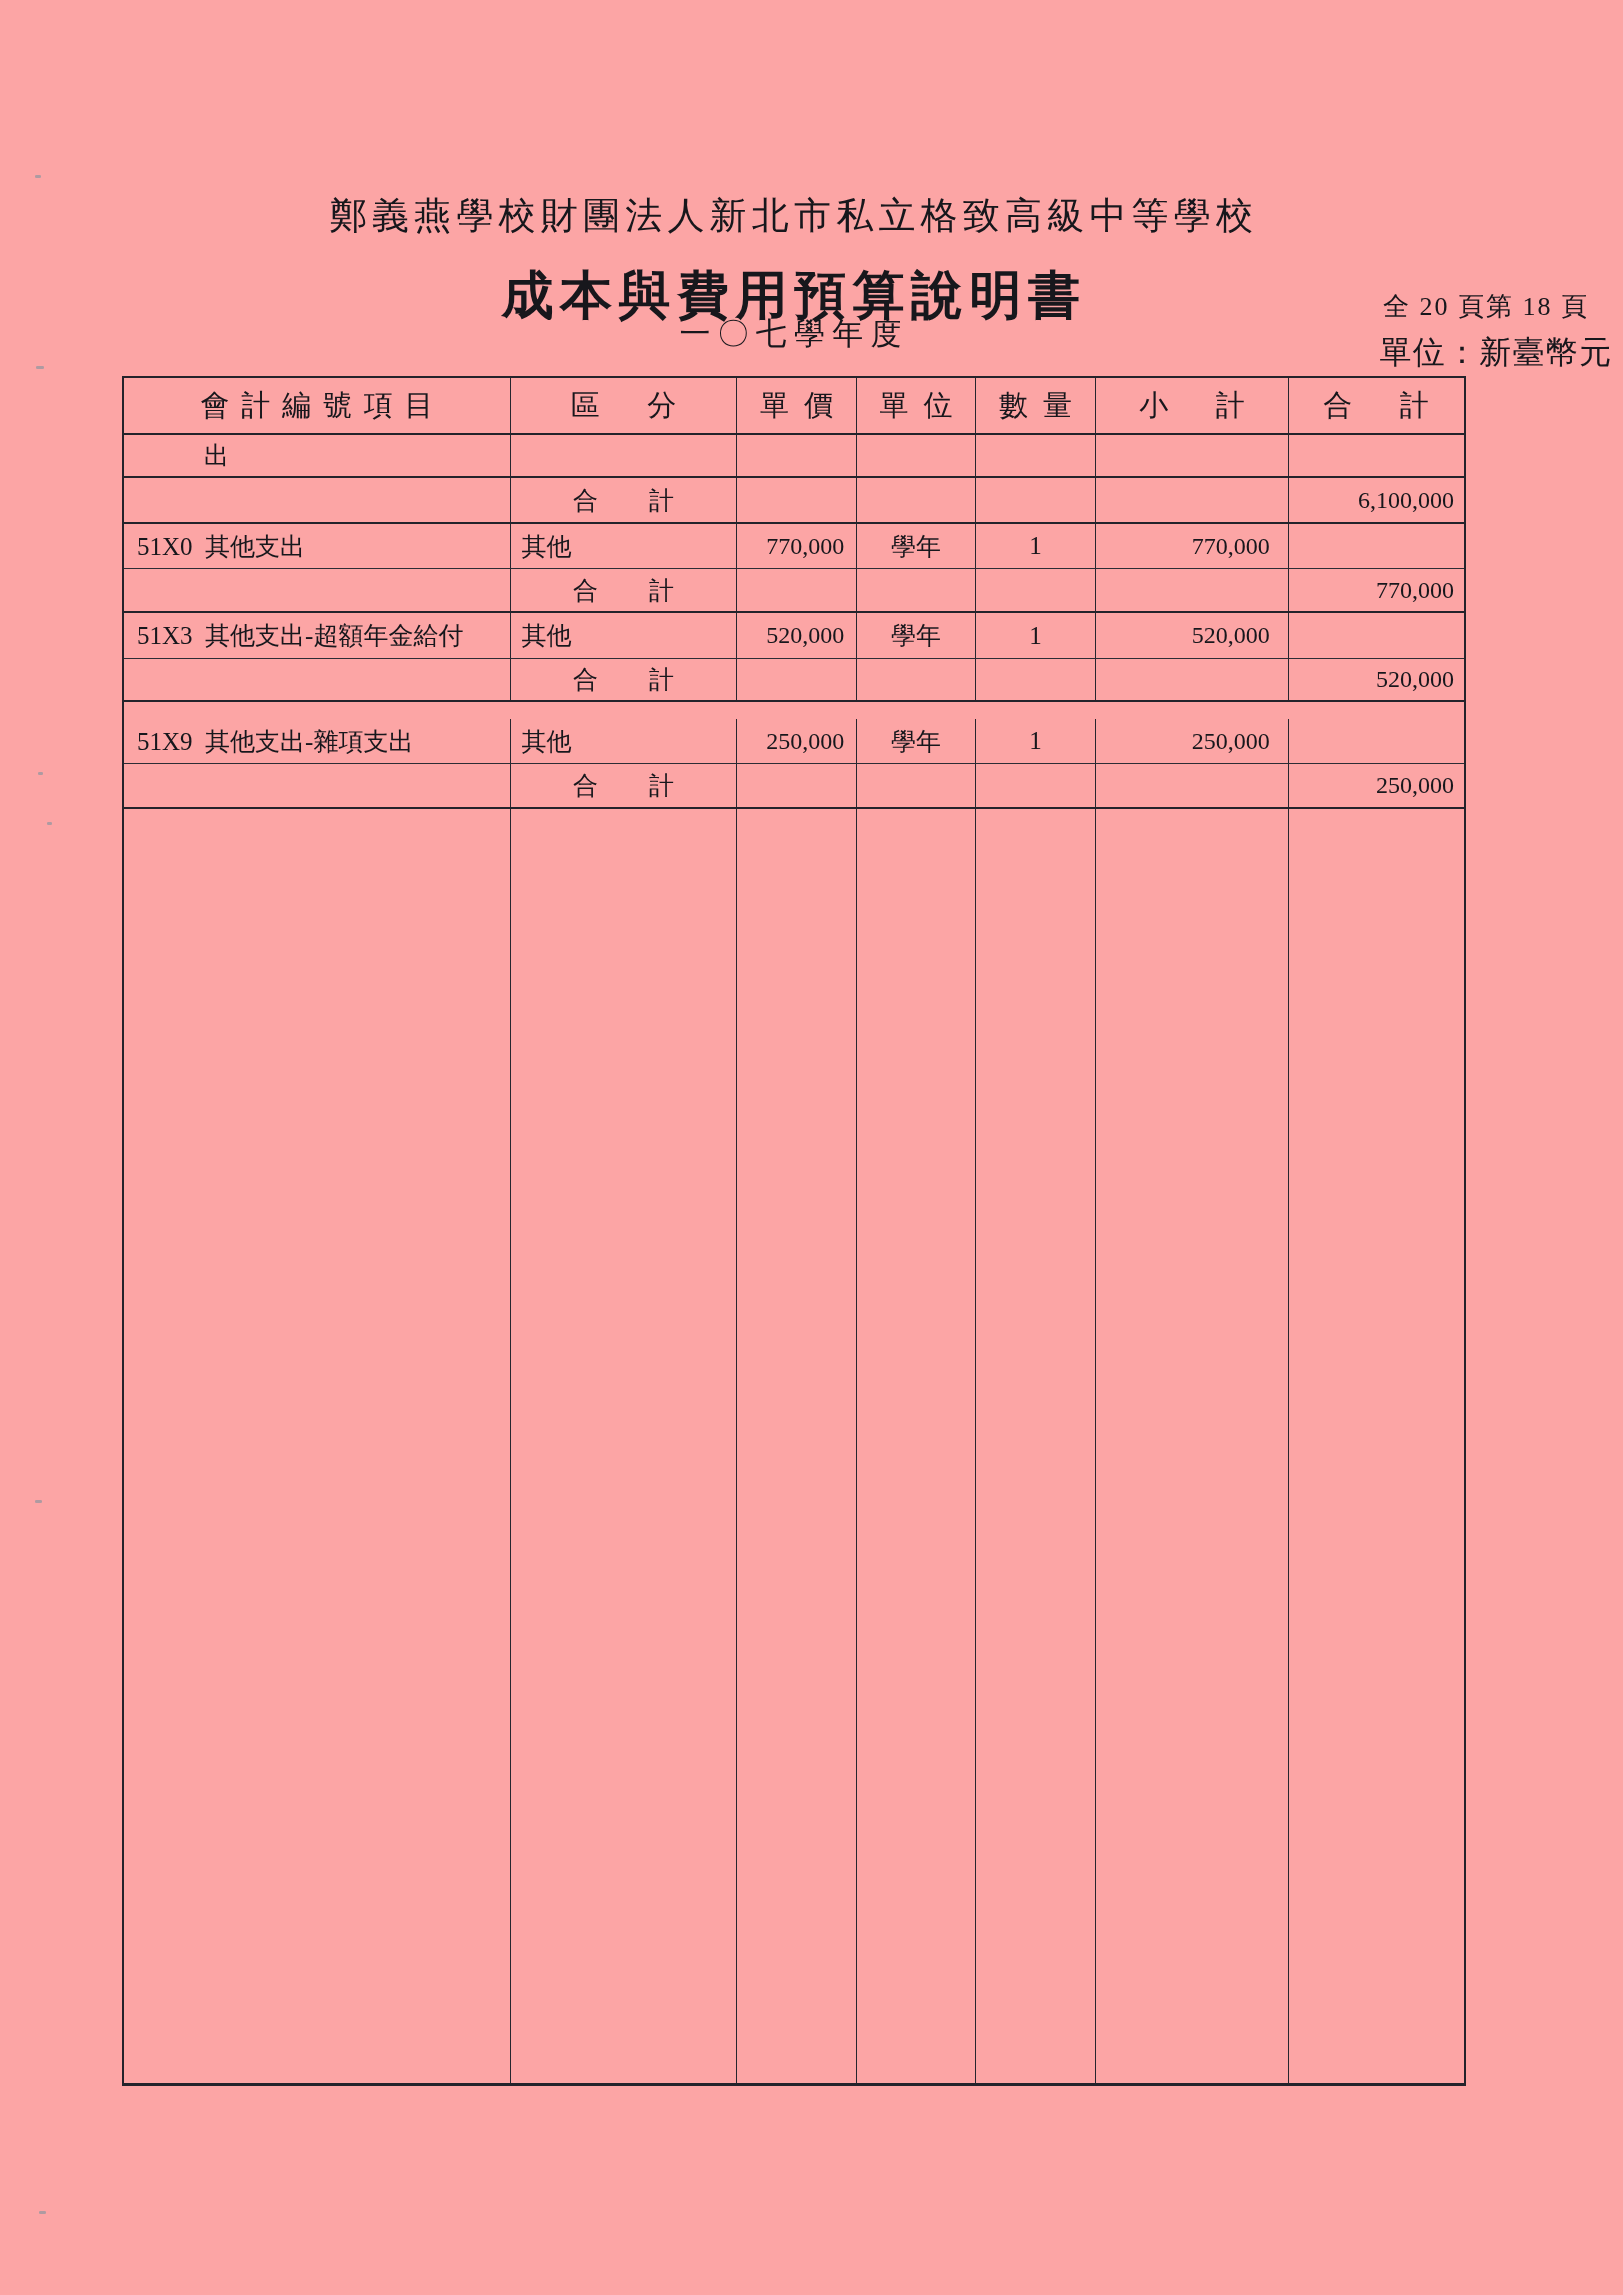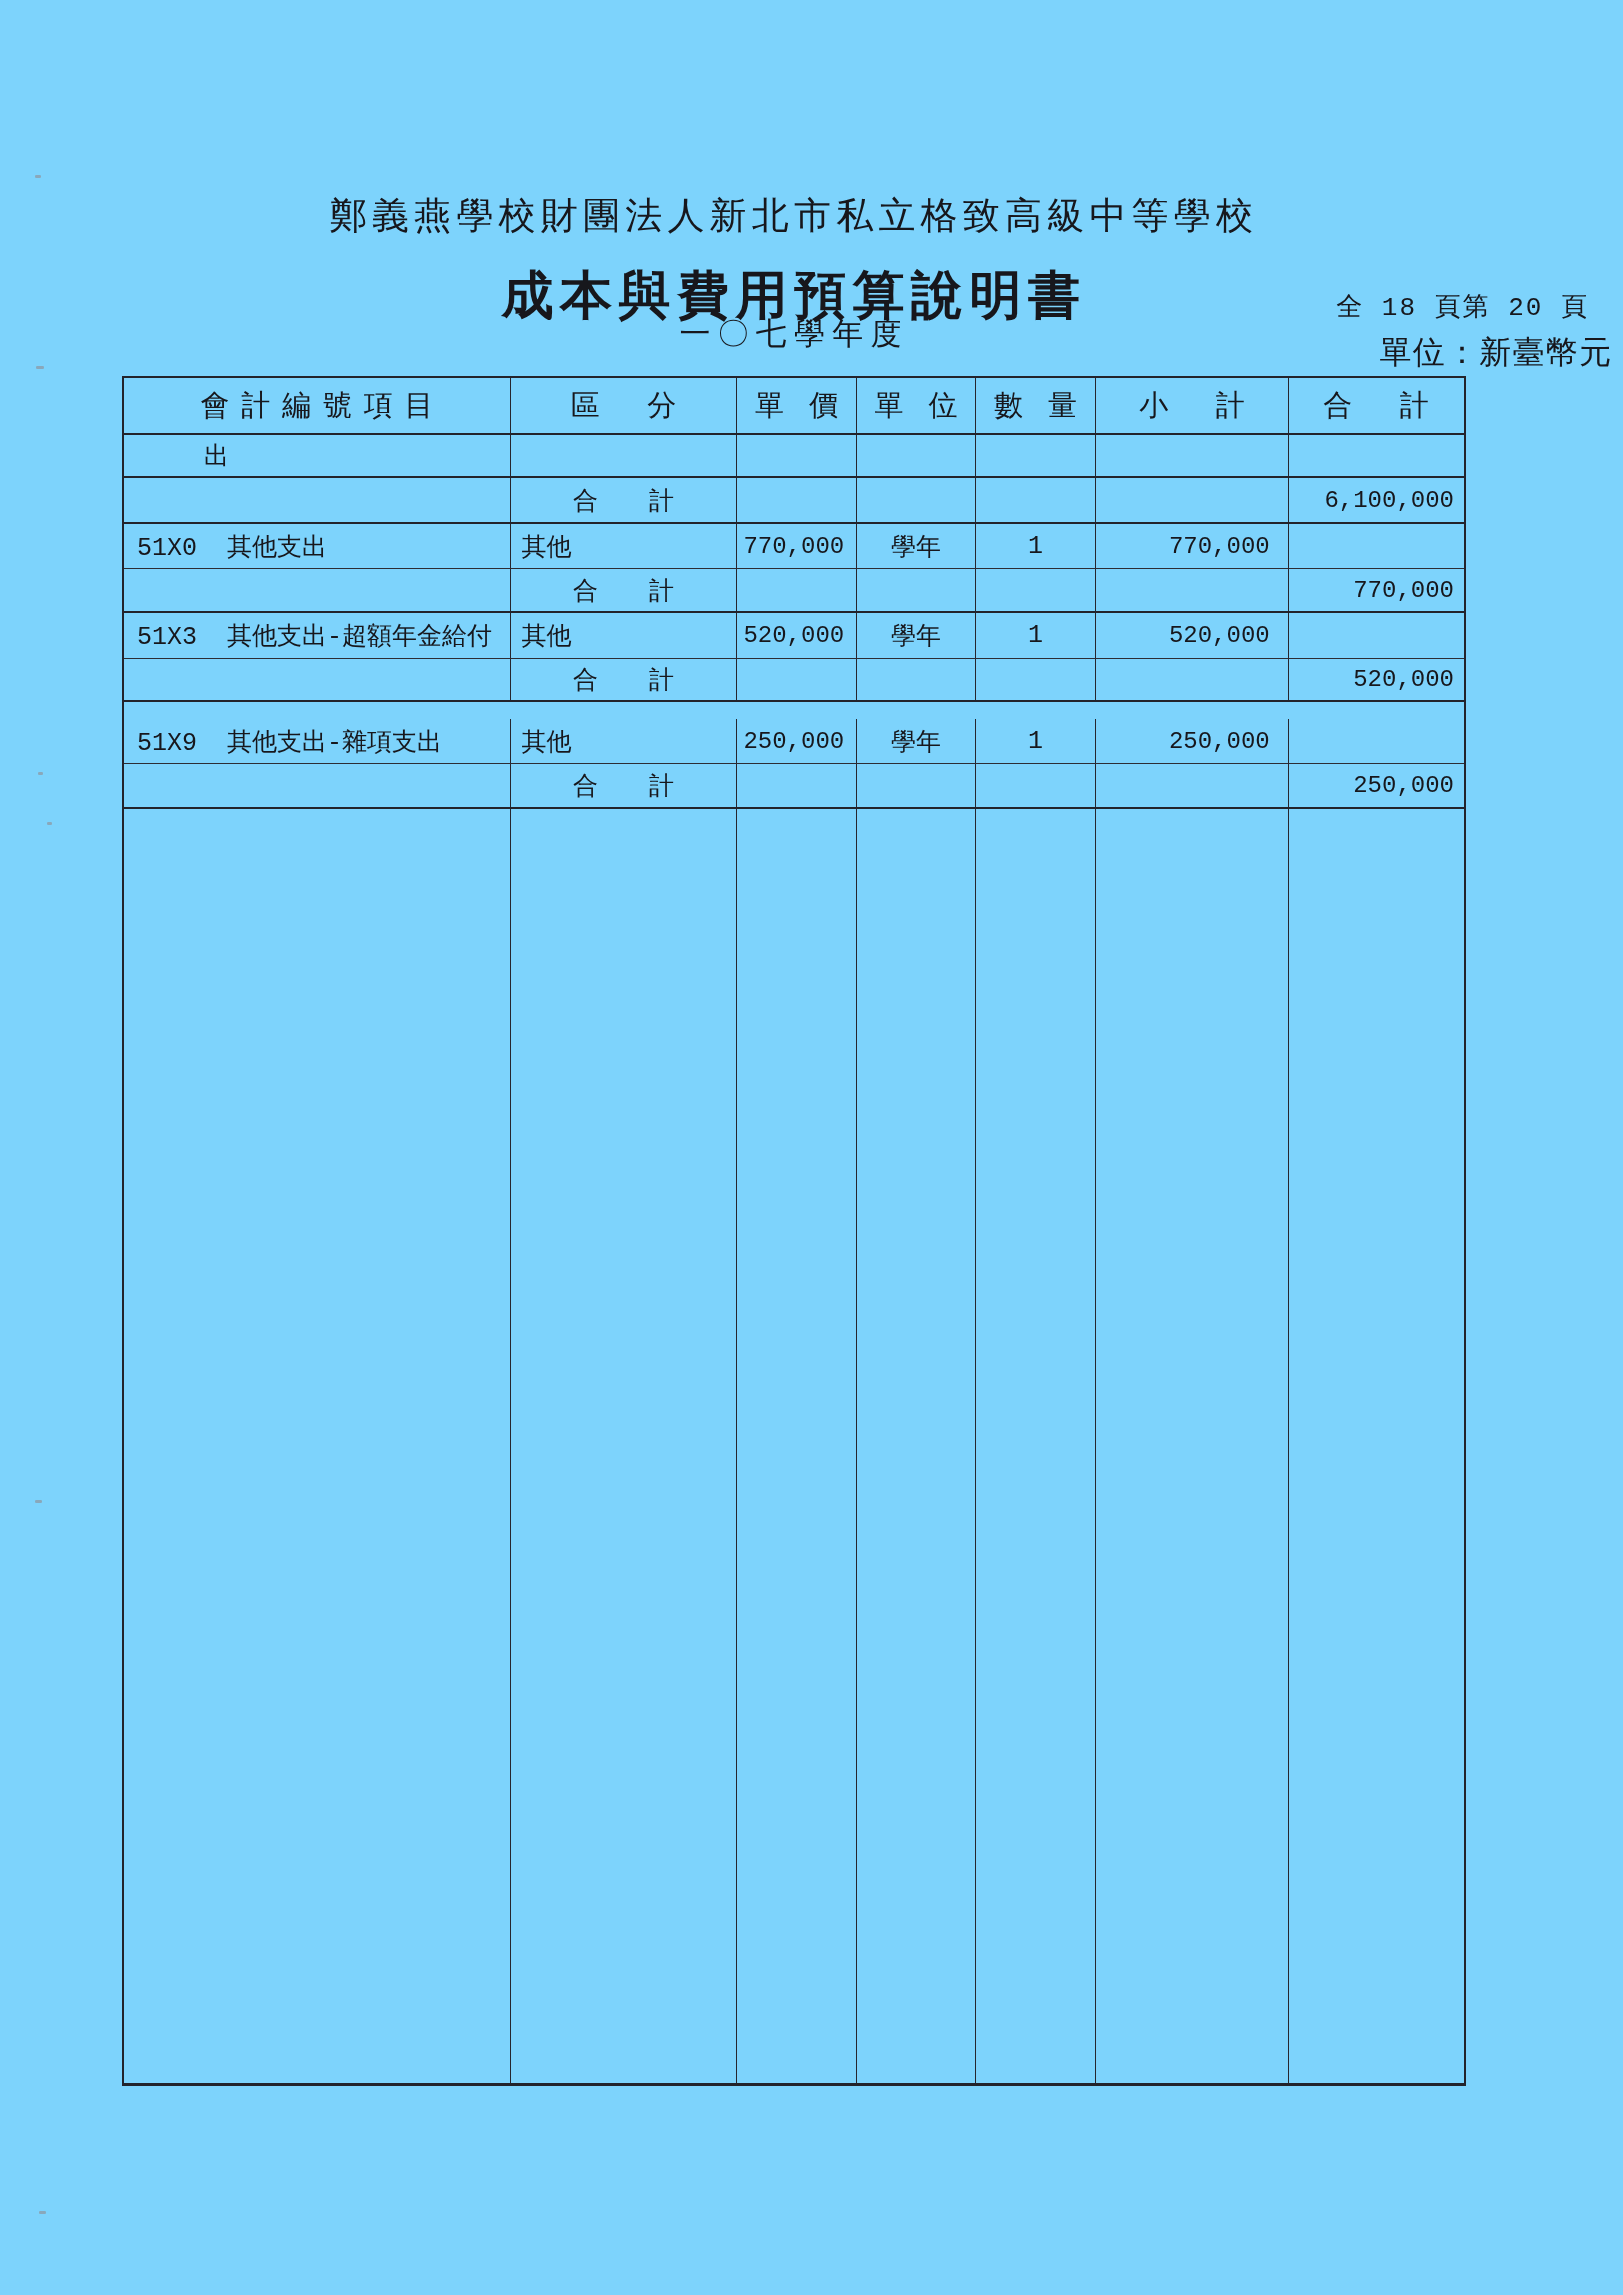--- a/index.html
+++ b/index.html
@@ -1,21 +1,21 @@
 <!DOCTYPE html>
 <html style="font-size:10.5px"><head>
 <meta charset="utf-8">
 <style>
   * { margin:0; padding:0; box-sizing:border-box; }
   html,body { background:#e8e8e8; }
   .page {
     position:relative;
     width:1623px; height:2295px;
-    background:#7dd3fc;
-    font-family:Liberation Mono, monospace;
+    background:#fca5a5;
+    font-family:Liberation Serif, serif;
     color:#17171c;
     overflow:hidden;
   }
   
   .header-block { position:absolute; left:122px; top:0; width:1344px; }
   .school-name {
     position:absolute; top:191px; left:0; width:100%;
     text-align:center; font-size:37px; letter-spacing:5.2px;
     white-space:pre;
   }
@@ -96,21 +96,21 @@
 </head>
 <body>
 
 <div class="page">
 
   <div class="header-block">
     <div class="school-name">鄭義燕學校財團法人新北市私立格致高級中等學校</div>
     <div class="doc-title">成本與費用預算說明書</div>
     <div class="academic-year">一〇七學年度</div>
   </div>
-  <div class="page-info">全 18 頁第 20 頁</div>
+  <div class="page-info">全 20 頁第 18 頁</div>
   <div class="unit-note">單位：新臺幣元</div>
 
   <div class="budget-table">
 
     <div class="tr thead">
       <div class="th c1 sp-tight">會計編號項目</div>
       <div class="th c2 sp-wide">區　分</div>
       <div class="th c3 sp-small">單 價</div>
       <div class="th c4 sp-small">單 位</div>
       <div class="th c5 sp-small">數 量</div>

